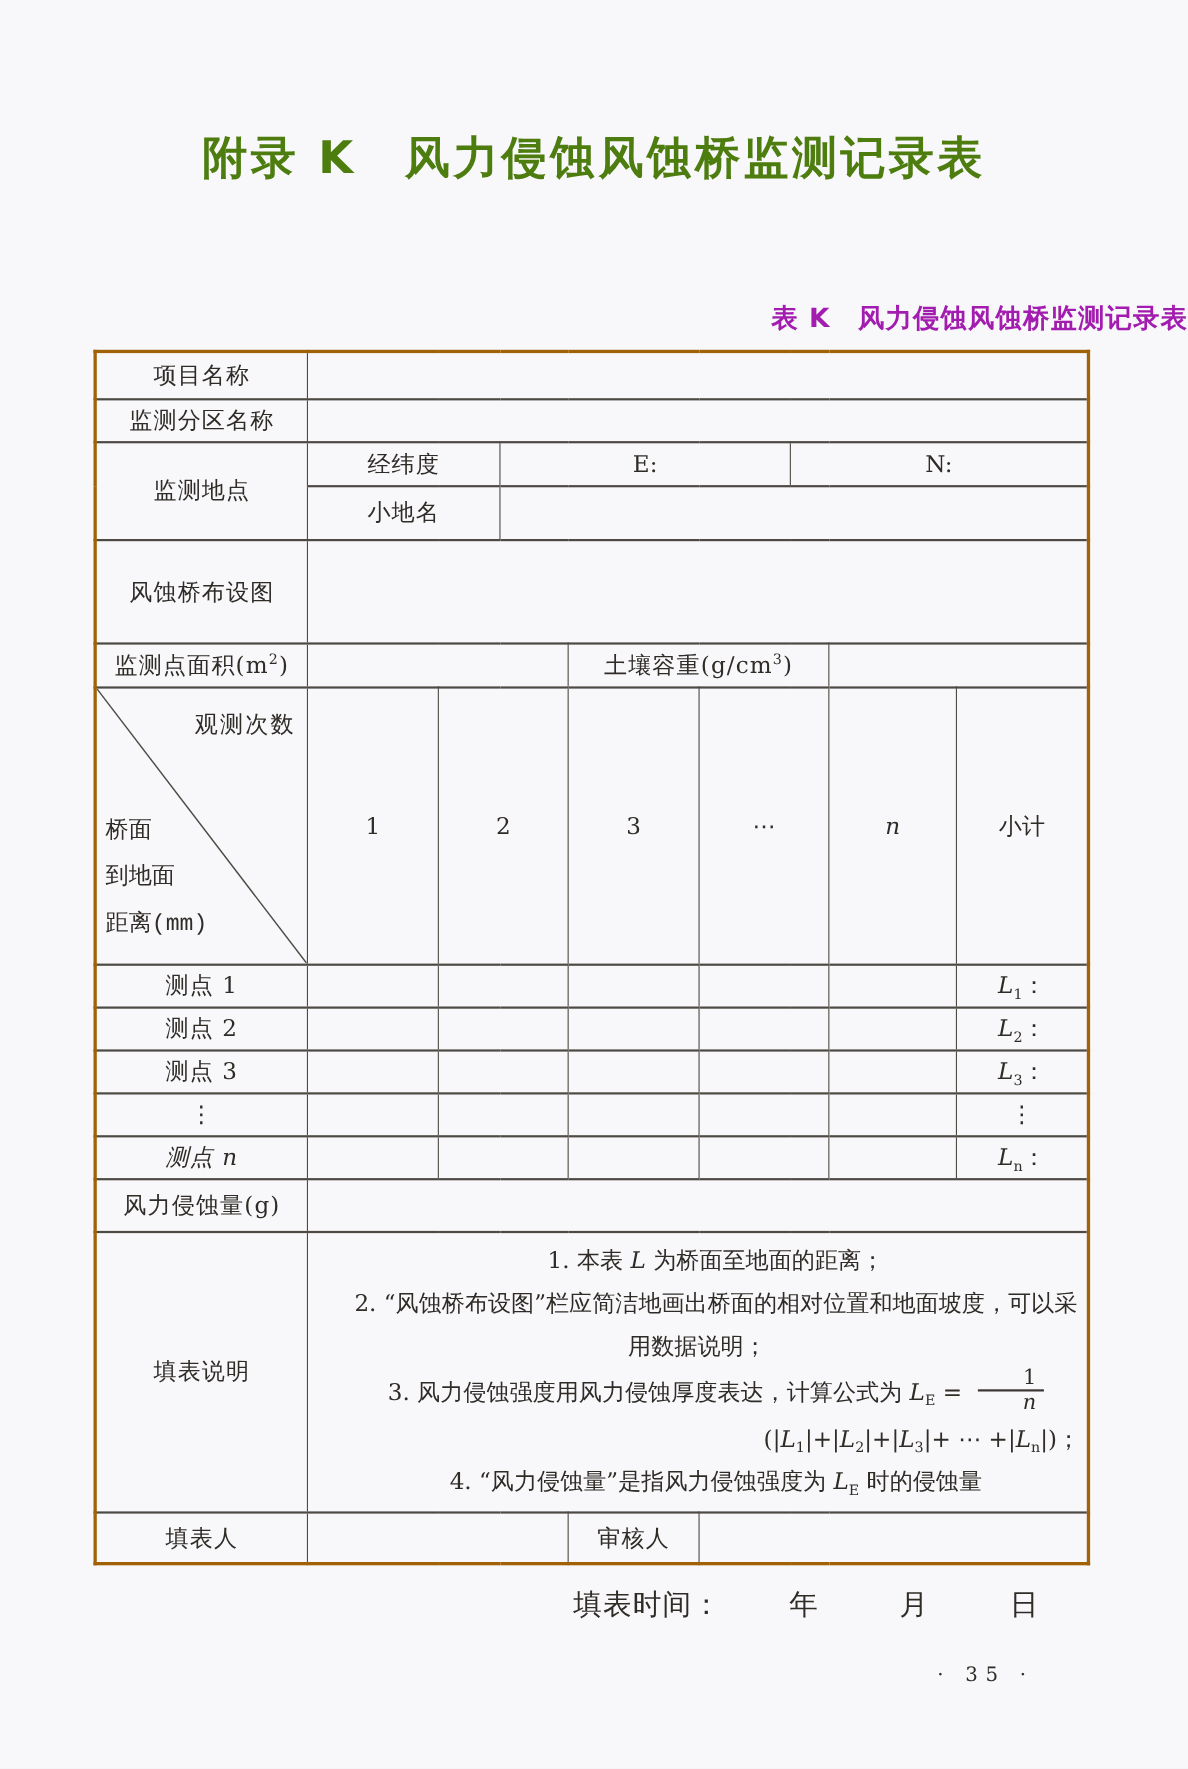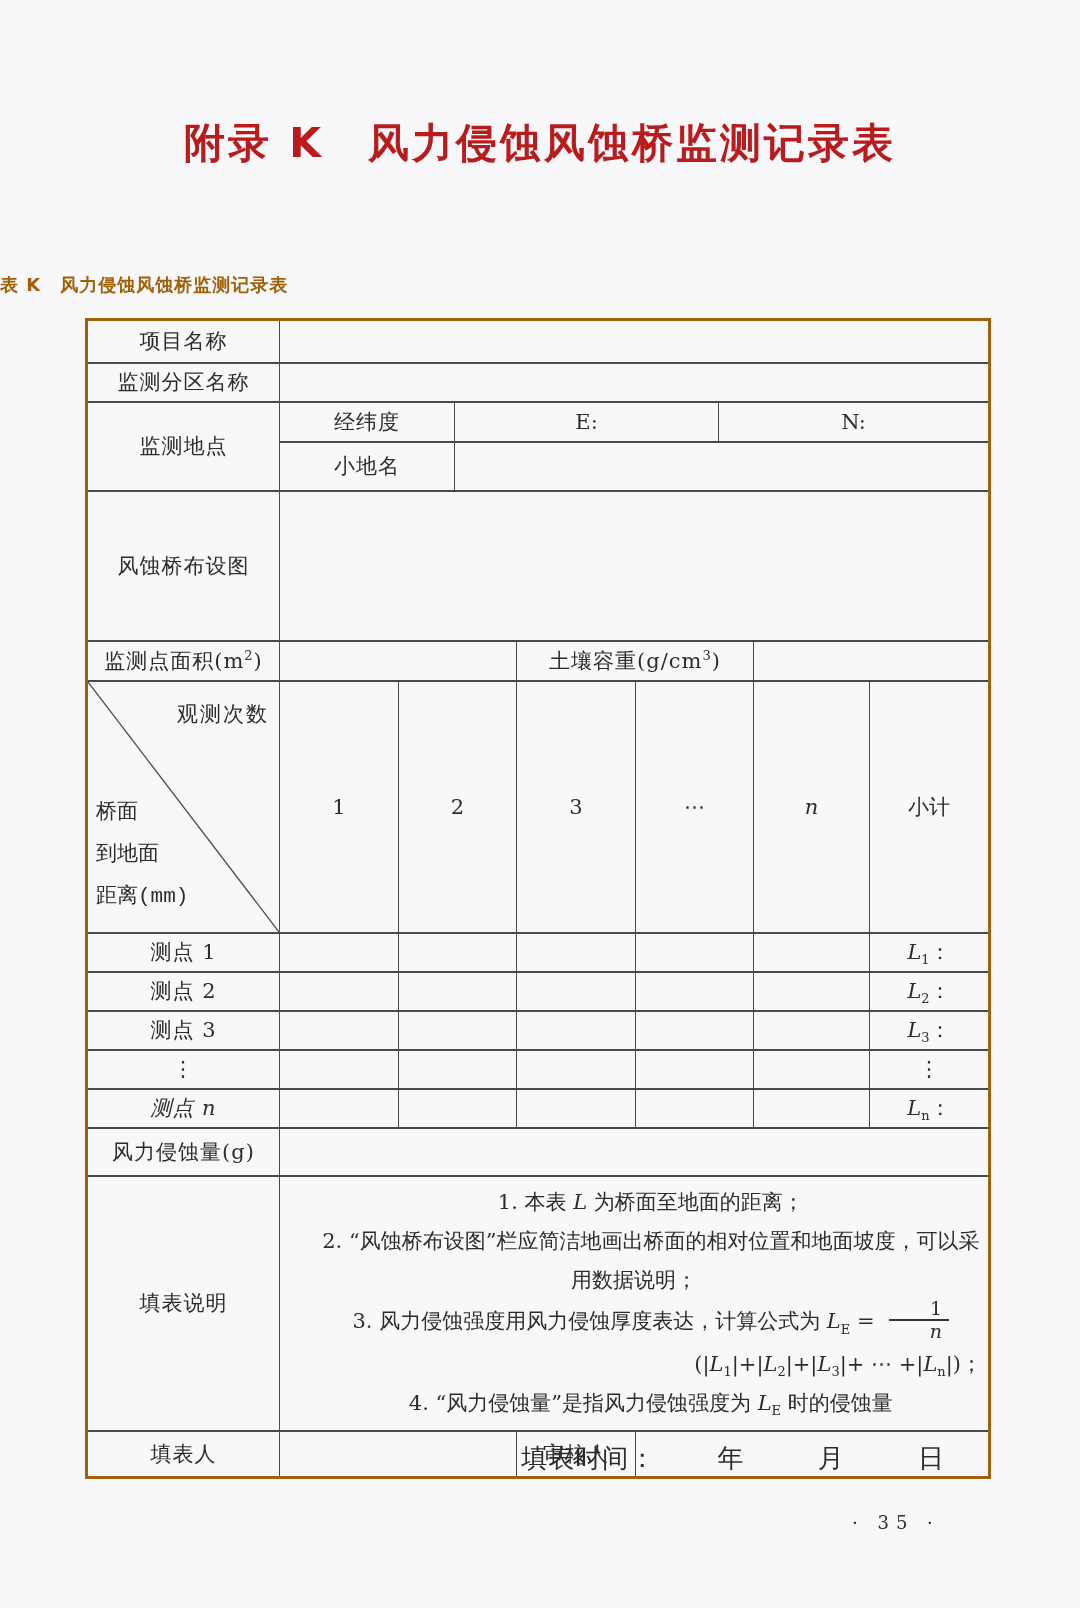--- a/index.html
+++ b/index.html
@@ -11,28 +11,28 @@
   }
   .page{
     position:relative;width:1080px;height:1608px;
     background:#f8f7f9;overflow:hidden;
   }
   .doc-title{
     position:absolute;top:116px;left:0;width:100%;
     margin:0;text-align:center;
     font-family:"DejaVu Sans","Liberation Sans",sans-serif;
     font-weight:bold;font-size:41px;letter-spacing:3px;
-    color:#b91c1c;
+    color:#4d7c0f;
   }
   .table-caption{
     position:absolute;top:273px;left:0;width:100%;
-    text-align:left;
+    text-align:right;
     font-family:"DejaVu Sans","Liberation Sans",sans-serif;
-    font-weight:bold;font-size:18px;letter-spacing:1px;
-    color:#a16207;
+    font-weight:bold;font-size:24px;letter-spacing:1px;
+    color:#a21caf;
   }
   table.form{
     position:absolute;top:318px;left:85px;
     width:903px;border-collapse:collapse;table-layout:fixed;
     font-size:21px;color:#2f2c28;
     border:3px solid #a16207;
   }
   table.form td{
     border:1px solid #4d4a44;
     border-top-width:2px;border-bottom-width:2px;
@@ -124,21 +124,21 @@
       <td class="lbl" colspan="2">经纬度</td>
       <td class="leftcell" colspan="3">E:</td>
       <td class="leftcell" colspan="3">N:</td>
     </tr>
 
     <tr style="height:49px">
       <td class="lbl" colspan="2">小地名</td>
       <td colspan="6"></td>
     </tr>
 
-    <tr style="height:150px">
+    <tr style="height:94px">
       <td class="lbl">风蚀桥布设图</td>
       <td colspan="8"></td>
     </tr>
 
     <tr style="height:40px">
       <td class="lbl"><span>监测点面积(m</span><sup>2</sup><span>)</span></td>
       <td colspan="3"></td>
       <td class="lbl" colspan="3"><span>土壤容重(g/cm</span><sup>3</sup><span>)</span></td>
       <td colspan="2"></td>
     </tr>

